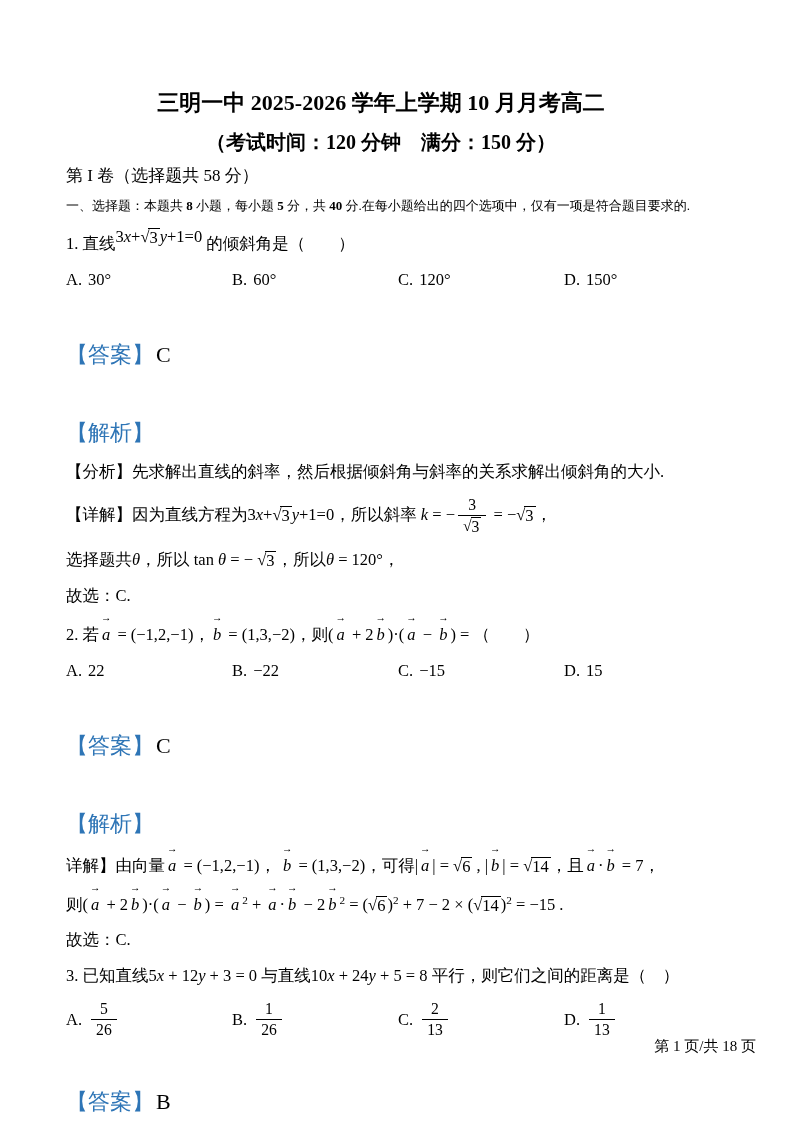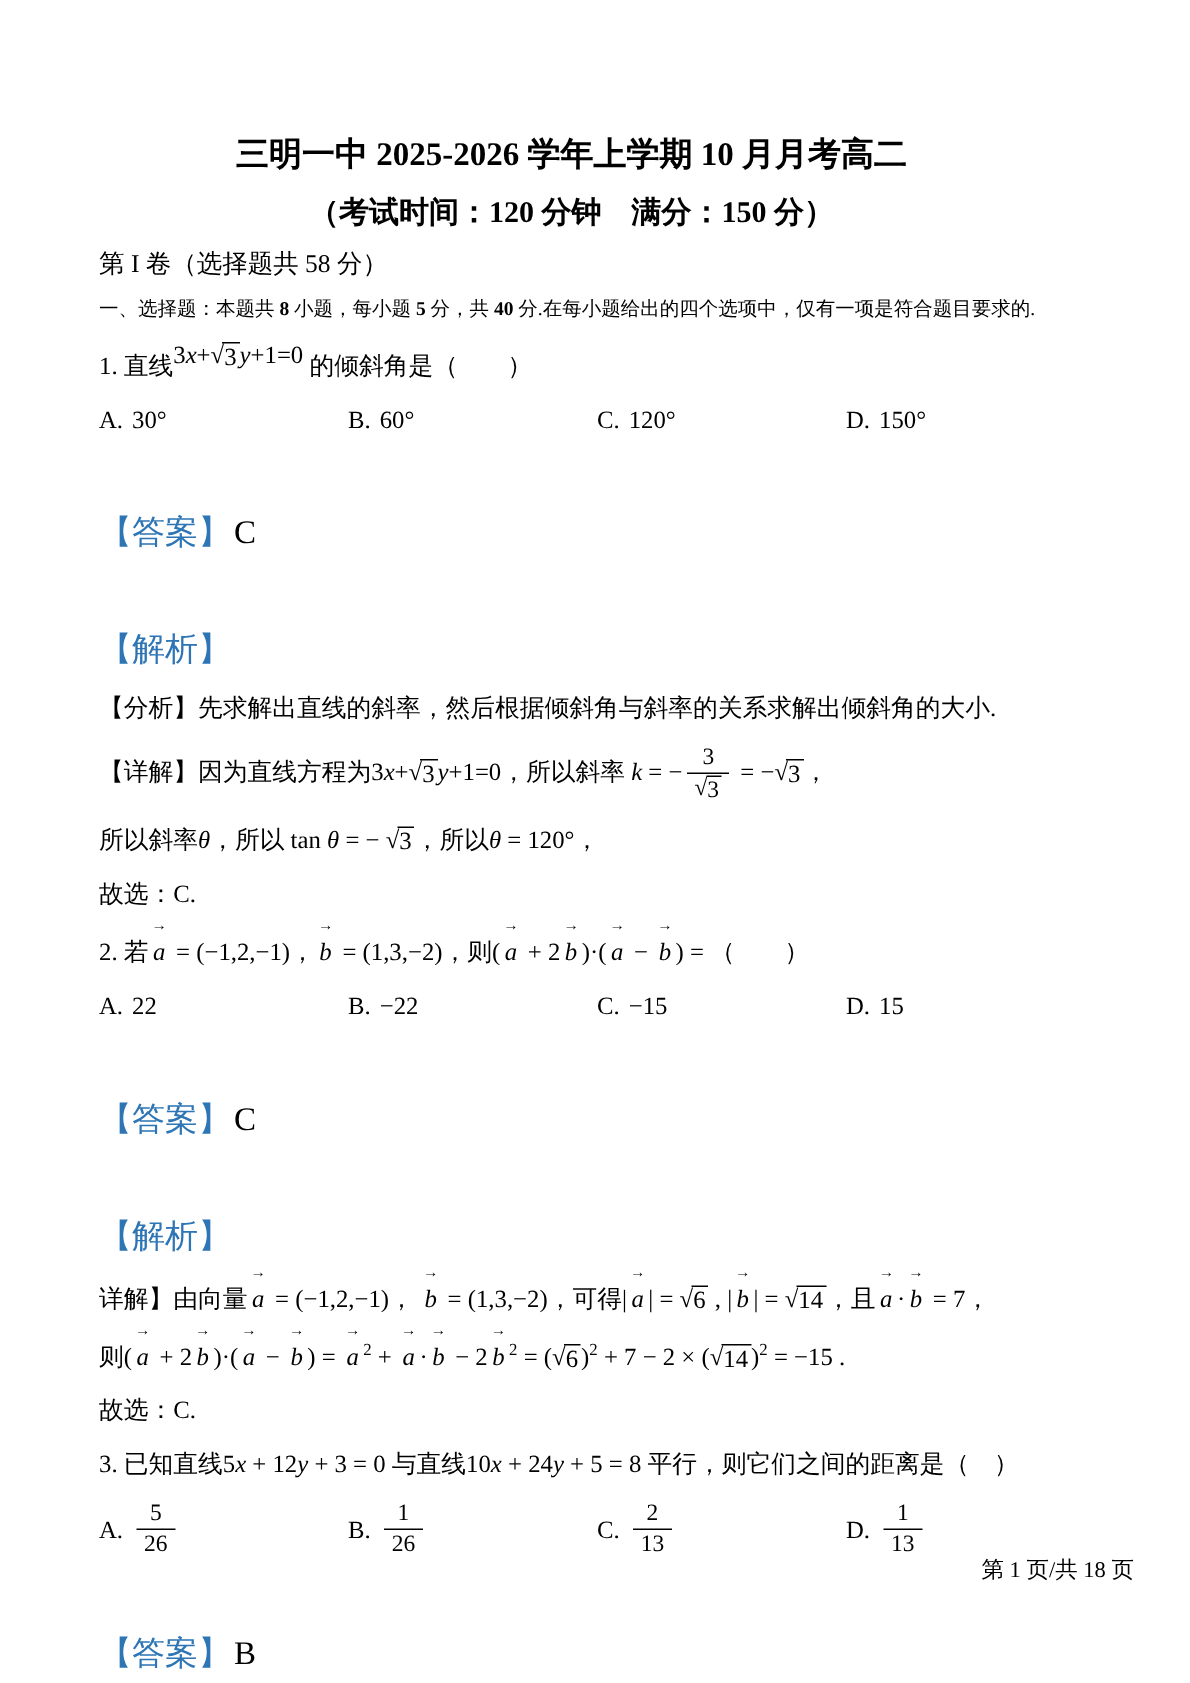--- a/index.html
+++ b/index.html
@@ -84,21 +84,21 @@
         </span><span class="tk-i">y</span><span class="tk-t">+1=0</span><span class="tk-t">，所以斜率 </span><span class="tk-i">k</span><span class="tk-t"> = −</span><span class="tk-fr">
           <span class="fr-n"><span class="tk-t">3</span></span>
           <span class="fr-d"><span class="tk-sq">
               <span class="sq-rad">√</span>
               <span class="sq-body"><span class="tk-t">3</span></span>
             </span></span>
         </span><span class="tk-t"> = −</span><span class="tk-sq">
           <span class="sq-rad">√</span>
           <span class="sq-body"><span class="tk-t">3</span></span>
         </span><span class="tk-t">，</span></div>
-      <div class="blk mline"><span class="tk-t">所以斜率</span><span class="tk-i">θ</span><span class="tk-t">，所以 tan </span><span class="tk-i">θ</span><span class="tk-t"> = − </span><span class="tk-sq">
+      <div class="blk mline"><span class="tk-t">选择题共</span><span class="tk-i">θ</span><span class="tk-t">，所以 tan </span><span class="tk-i">θ</span><span class="tk-t"> = − </span><span class="tk-sq">
           <span class="sq-rad">√</span>
           <span class="sq-body"><span class="tk-t">3</span></span>
         </span><span class="tk-t">，所以</span><span class="tk-i">θ</span><span class="tk-t"> = 120°，</span></div>
       <div class="blk mline"><span class="tk-t">故选：C.</span></div>
       <div class="blk mline"><span class="tk-t">2. 若</span><span class="tk-vec"><span class="vec-ar">→</span><span class="vec-l">a</span></span><span class="tk-t"> = (−1,2,−1)，</span><span class="tk-vec"><span class="vec-ar">→</span><span class="vec-l">b</span></span><span class="tk-t"> = (1,3,−2)，则</span><span class="tk-t">(</span><span class="tk-vec"><span class="vec-ar">→</span><span class="vec-l">a</span></span><span class="tk-t"> + 2</span><span class="tk-vec"><span class="vec-ar">→</span><span class="vec-l">b</span></span><span class="tk-t">)·(</span><span class="tk-vec"><span class="vec-ar">→</span><span class="vec-l">a</span></span><span class="tk-t"> − </span><span class="tk-vec"><span class="vec-ar">→</span><span class="vec-l">b</span></span><span class="tk-t">) =  （　　）</span></div>
       <div class="blk options">
         <span class="opt">
           <span class="opt-lb">A.</span>
           <span class="opt-ct mline"><span class="tk-t">22</span></span>
         </span>

